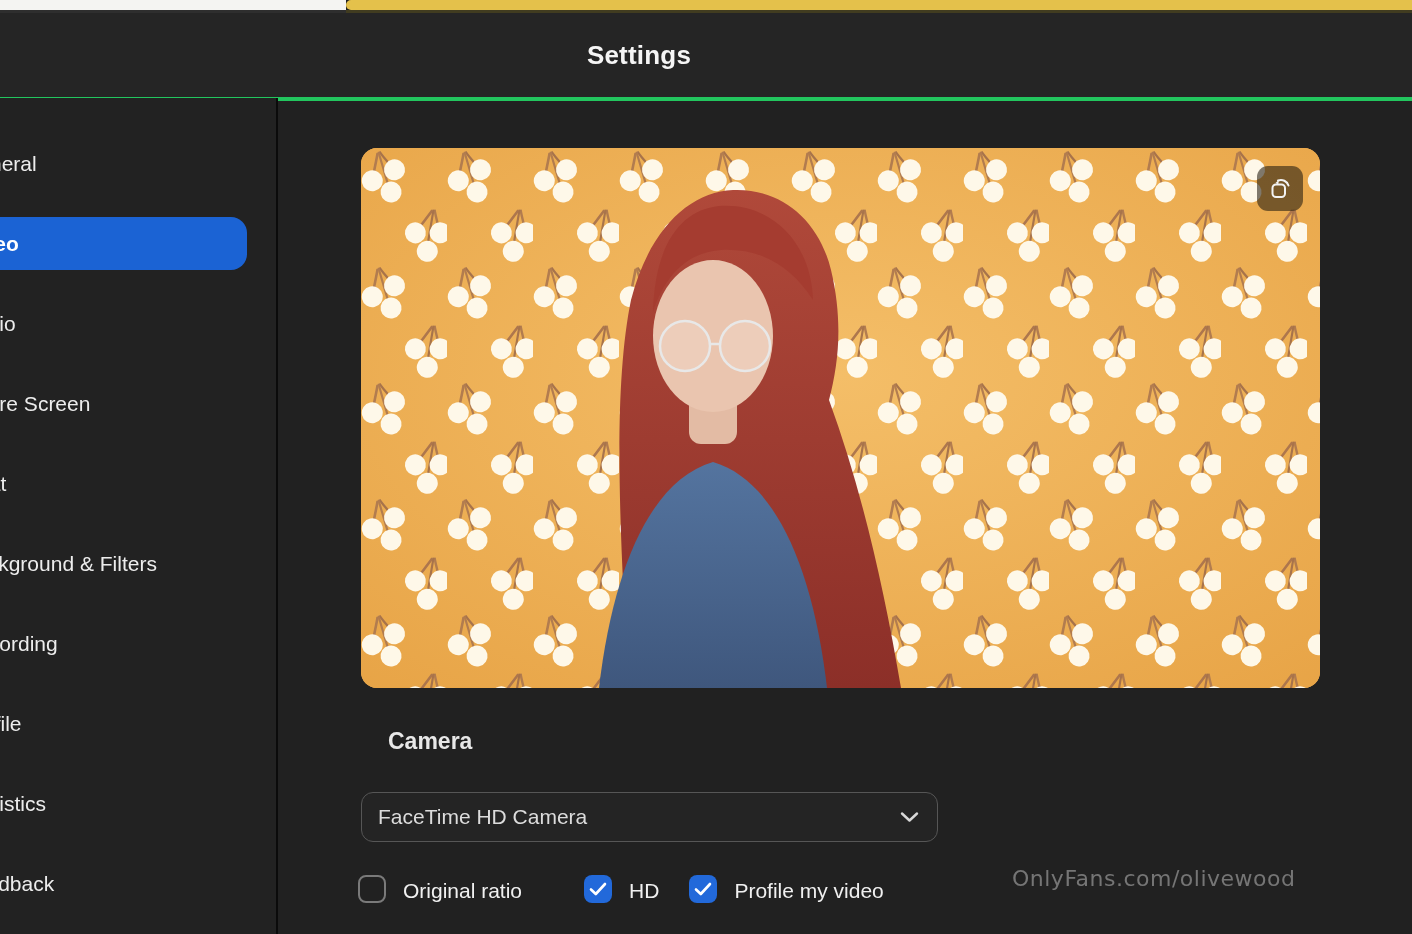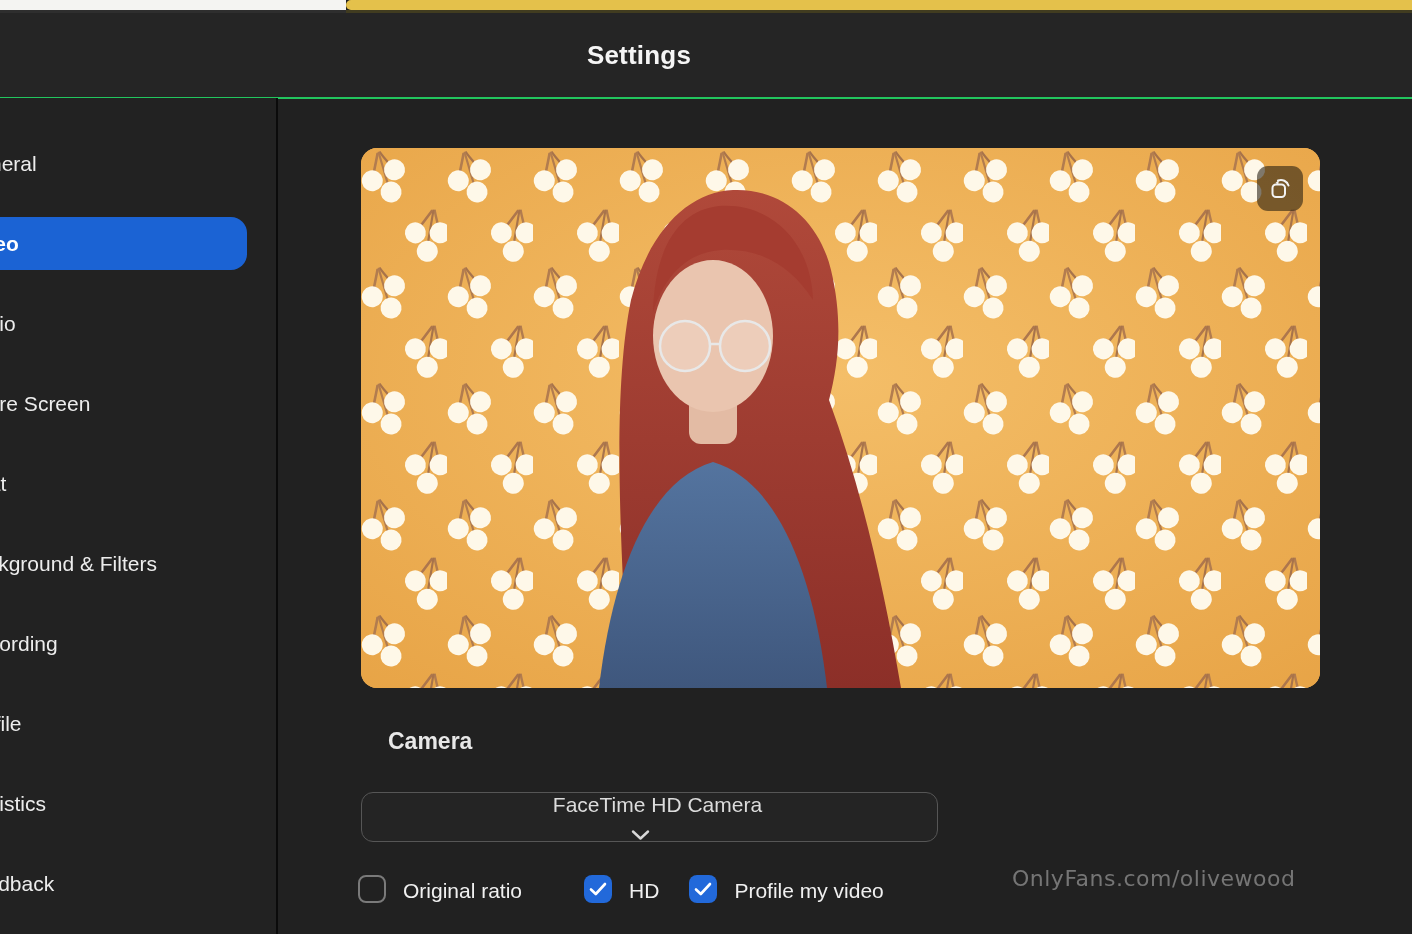--- a/index.html
+++ b/index.html
@@ -9,21 +9,21 @@
     font-family:"Liberation Sans", sans-serif;
     -webkit-font-smoothing:antialiased;
   }
   
   .strip-white{position:absolute;left:0;top:0;width:346px;height:10px;background:#f4f4f2;}
   .strip-white-edge{position:absolute;left:0;top:10px;width:346px;height:3px;background:#2e2e2e;}
   .strip-yellow{position:absolute;left:346px;top:0;width:1066px;height:10px;background:#e4c14b;border-radius:6px 0 0 6px;}
   .strip-yellow-edge{position:absolute;left:346px;top:10px;width:1066px;height:3px;background:#413c20;}
 
   
-  .titlebar{position:absolute;left:0;top:13px;width:1412px;height:84px;background:#252525;border-bottom:2px solid #22c55e;}
+  .titlebar{position:absolute;left:0;top:13px;width:1412px;height:84px;background:#252525;border-bottom:4px solid #22c55e;}
   .title{
     position:absolute;left:639px;top:50%;transform:translate(-50%,-50%);
     color:#f5f5f5;font-size:26px;font-weight:bold;letter-spacing:.2px;white-space:nowrap;
   }
 
   
   .sidebar{position:absolute;left:0;top:98px;width:278px;height:836px;background:#222222;border-right:2px solid #0b0b0b;box-sizing:border-box;overflow:hidden;}
   .side-item{
     position:absolute;left:-38px;height:40px;display:flex;align-items:center;
     color:#ededed;font-size:21px;white-space:nowrap;cursor:default;
@@ -42,21 +42,21 @@
     position:absolute;top:18px;right:17px;width:46px;height:45px;
     background:rgba(34,28,16,.58);border-radius:11px;
     display:flex;align-items:center;justify-content:center;cursor:pointer;
   }
 
   
   .camera-label{position:absolute;left:360px;top:728px;color:#e8e8e8;font-size:23px;font-weight:bold;margin-left:28px;}
   .camera-select{
     position:absolute;left:361px;top:792px;width:577px;height:50px;box-sizing:border-box;
     border:1.5px solid #565656;border-radius:12px;background:#242424;
-    display:flex;align-items:center;cursor:pointer;flex-direction:column;
+    display:flex;align-items:center;cursor:pointer;
   }
   .camera-select .value{margin-left:16px;color:#dcdcdc;font-size:21px;flex:1;}
   .camera-select .chev{margin-right:18px;display:flex;align-items:center;}
 
   .options-row{
     position:absolute;left:358px;top:871px;height:32px;display:flex;align-items:flex-end;
   }
   .cbx{width:28px;height:28px;border-radius:8px;box-sizing:border-box;cursor:pointer;flex:none;
        display:flex;align-items:center;justify-content:center;}
   .cbx.unchecked{border:2px solid #7a7a7a;background:transparent;}

